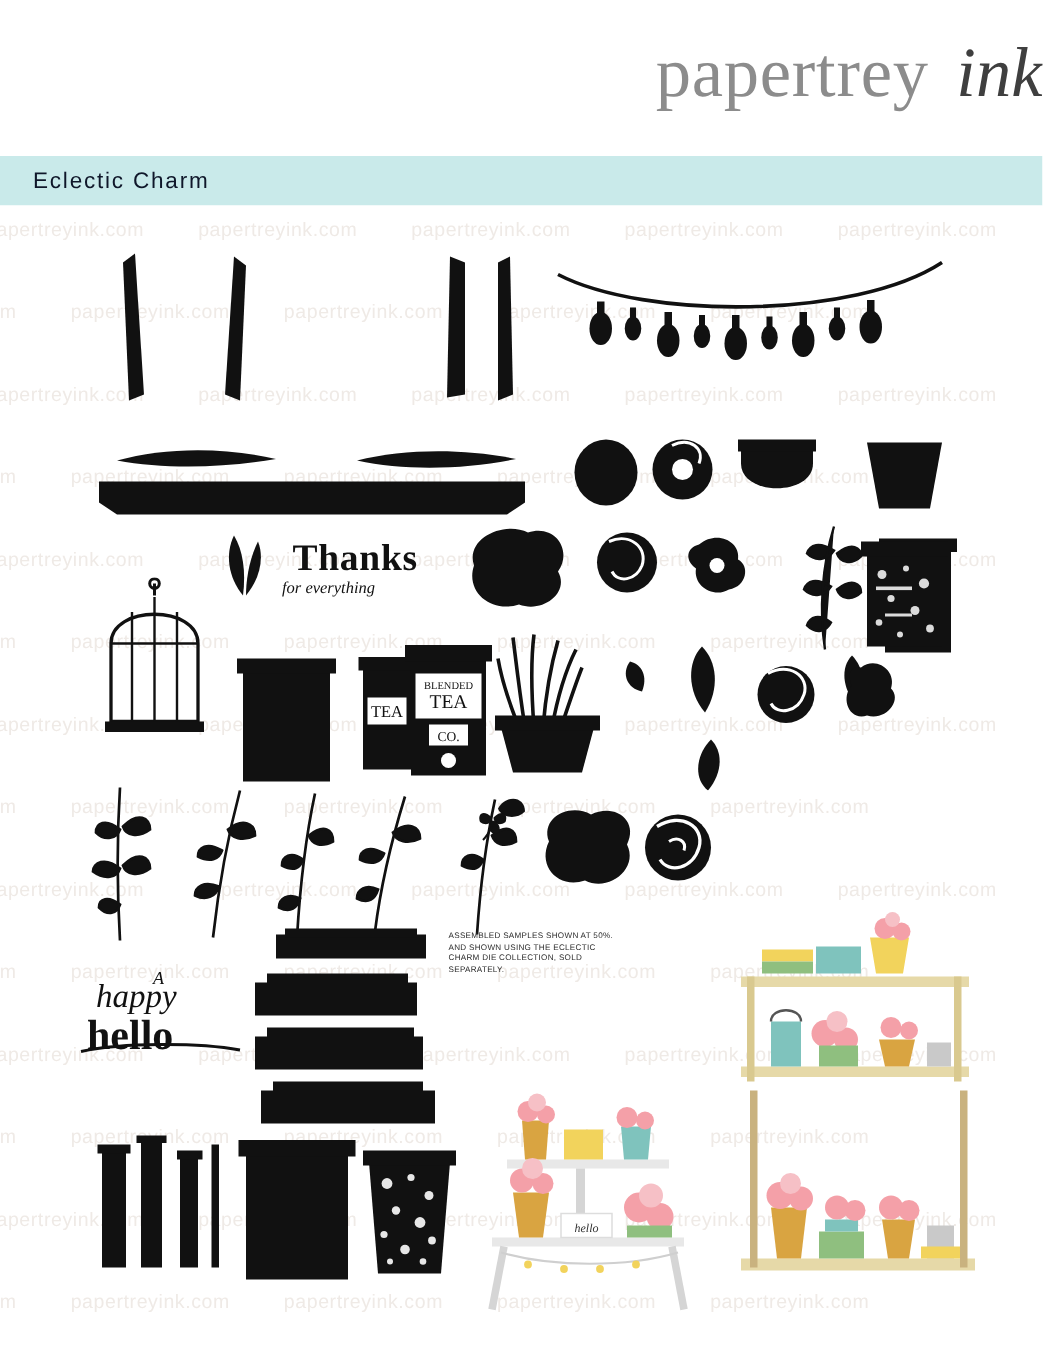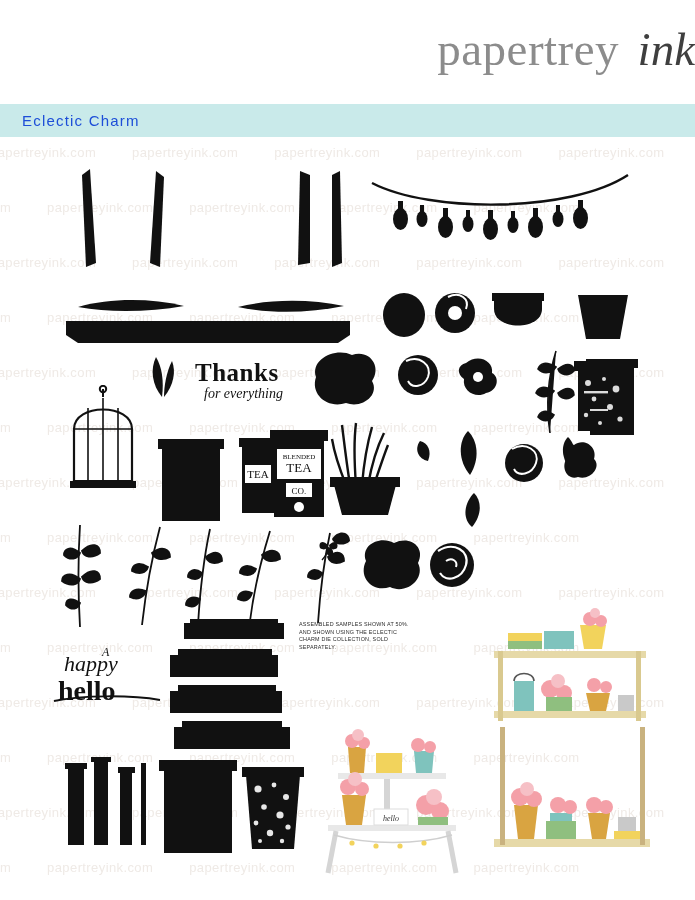--- a/index.html
+++ b/index.html
@@ -50,21 +50,21 @@
     width: 695px;
     height: 33px;
     background: #c9eaea;
   }
   .titlebar .left {
     position: absolute;
     left: 22px;
     top: 8px;
     font-size: 15px;
     letter-spacing: 1.2px;
-    color: #1d4ed8;
+    color: #0f172a;
   }
   .titlebar .right {
     position: absolute;
     right: 18px;
     top: 8px;
     font-size: 15px;
     letter-spacing: 0.8px;
     color: #3c4d4f;
   }
 
@@ -217,21 +217,21 @@
     <rect x="8" y="96" width="66" height="7" fill="#111"></rect>
   </svg>
 
   <svg style="position:absolute;left:142px;top:218px;" width="40" height="46" viewBox="0 0 40 46">
     <path d="M14 2 C 8 14, 10 30, 20 42 C 22 26, 20 12, 14 2 Z" fill="#111"></path>
     <path d="M30 6 C 24 18, 22 32, 22 42 C 32 30, 34 16, 30 6 Z" fill="#111"></path>
   </svg>
 
   <div style="position:absolute;left:188px;top:222px;width:120px;height:50px;">
     <div class="serifbold" style="left:7px;top:0px;font-size:25px;letter-spacing:0.5px;">Thanks</div>
-    <div class="script" style="left:16px;top:27px;font-size:14px;text-align:center;">for everything</div>
+    <div class="script" style="left:0px;top:27px;font-size:11px;text-align:center;">for everything</div>
   </div>
 
   <svg style="position:absolute;left:308px;top:210px;" width="330" height="110" viewBox="0 0 330 110">
     <path d="M8 30 C 2 12, 28 0, 44 8 C 62 2, 74 20, 64 34 C 72 48, 54 62, 38 56 C 20 62, 2 48, 8 30 Z" fill="#111"></path>
     <g fill="#111">
         <circle cx="110" cy="28" r="20"></circle>
       </g>
     <path d="M98 14 C 112 8, 124 18, 120 30 C 116 40, 104 42, 100 34" stroke="#fff" stroke-width="2" fill="none"></path>
     <path d="M158 16 C 170 6, 186 14, 184 26 C 192 30, 190 44, 178 46 C 168 52, 154 44, 156 32 C 148 26, 150 18, 158 16 Z" fill="#111"></path>
     <circle cx="170" cy="30" r="5" fill="#fff"></circle>

